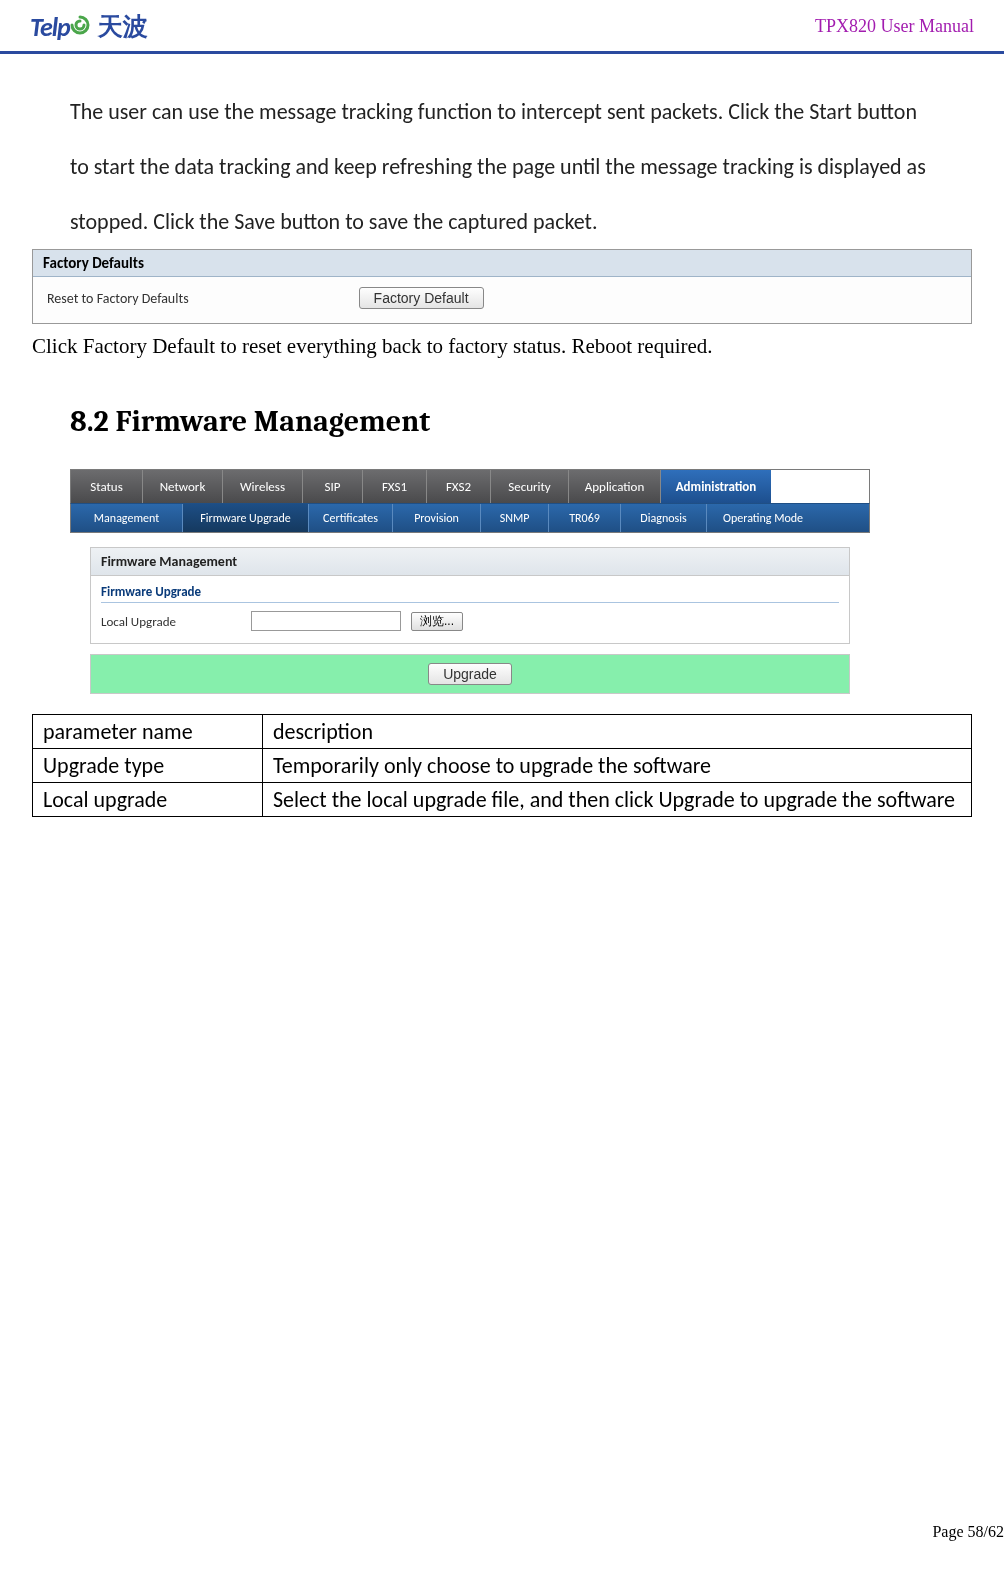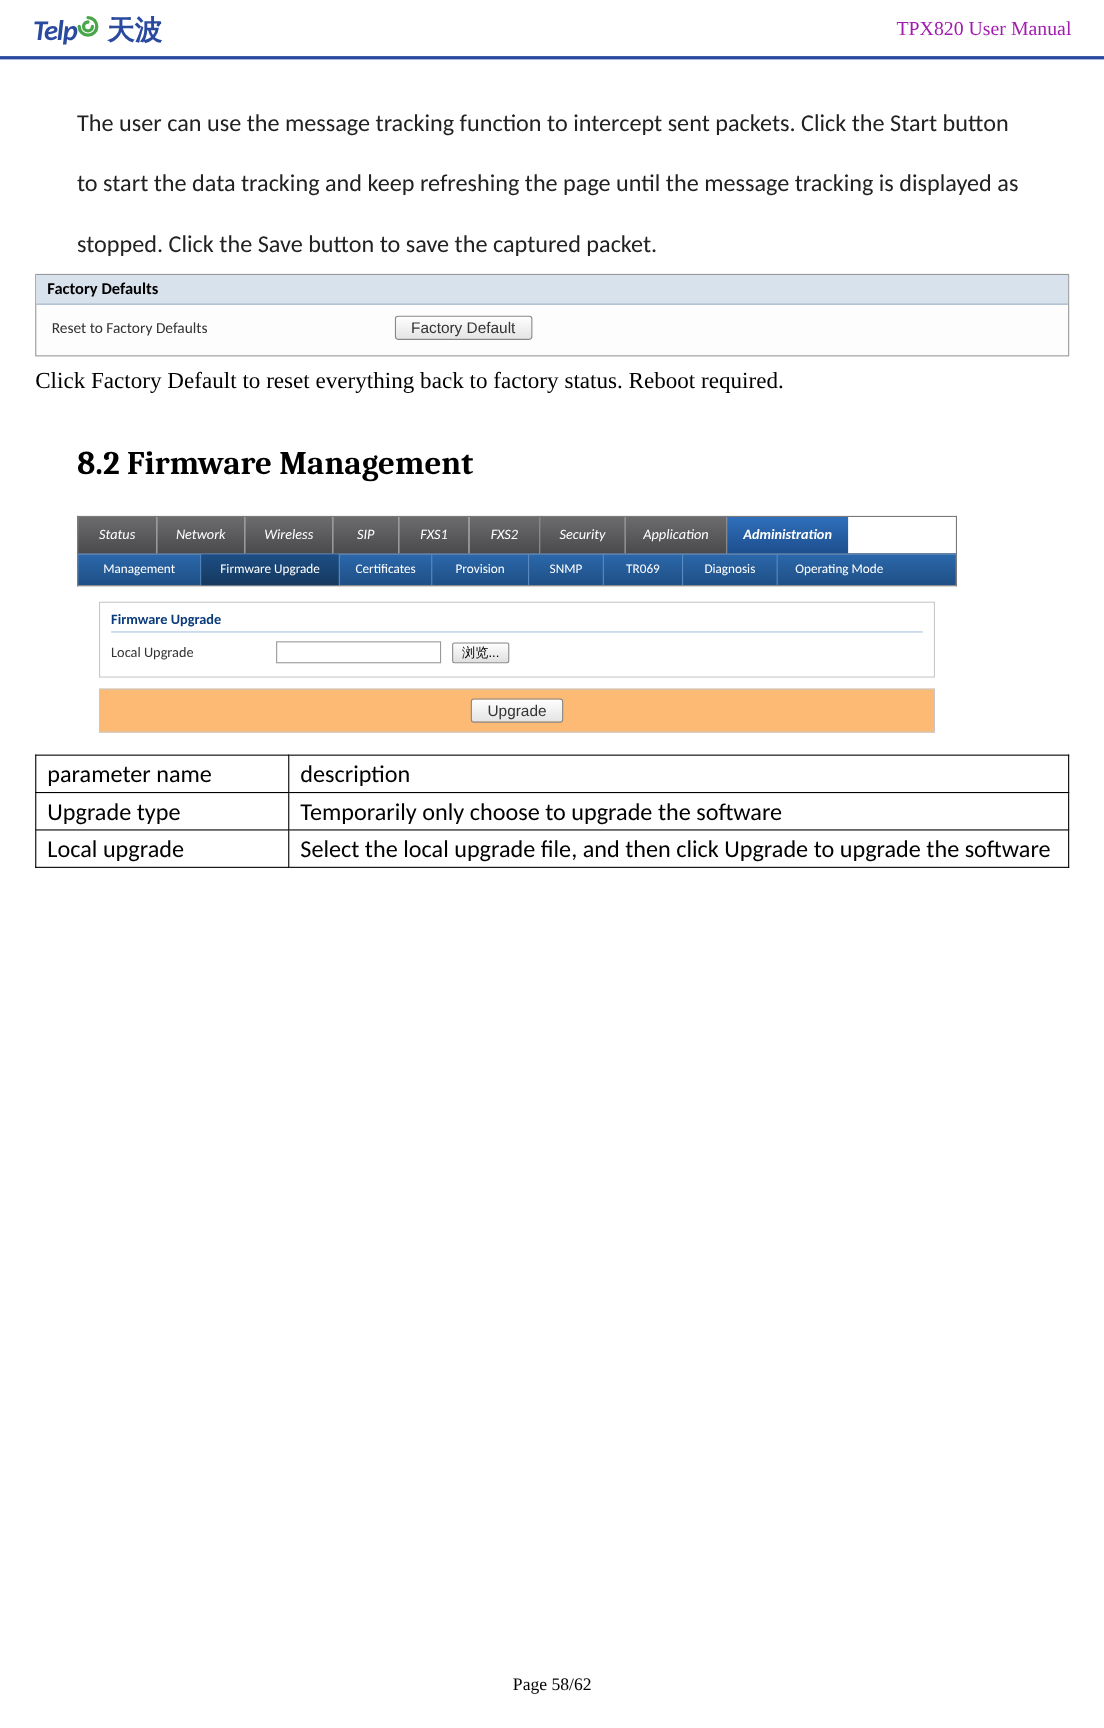--- a/index.html
+++ b/index.html
@@ -116,21 +116,20 @@
     
     .fw-screenshot {
       margin-left: 0px;
       border: 0;
       width: 800px;
     }
     .fw-tabs {
       display: flex;
       border: 1px solid #7a7a7a;
       border-bottom: 0;
-      font-style: italic;
     }
     .fw-tab {
       flex: none;
       text-align: center;
       padding: 9px 0;
       font-size: 13px;
       color: #fff;
       background: linear-gradient(#6c6c6e, #4a4a4c);
       border-right: 1px solid #888;
     }
@@ -197,42 +196,42 @@
       border: 1px solid #888;
       border-radius: 2px;
       padding: 0px 8px;
       font-size: 12px;
     }
     .fw-upgrade-row {
       text-align: center;
       margin: 10px 20px 10px 20px;
       border: 1px solid #c8c8c8;
       padding: 8px;
-      background: #fdba74;
+      background: #86efac;
     }
     
     .param-table {
       border-collapse: collapse;
       width: 100%;
       margin-top: 20px;
       margin-left: -38px;
       width: calc(100% + 76px);
     }
     .param-table td {
       border: 1px solid #000;
       padding: 3px 10px;
       font-size: 22px;
       vertical-align: bottom;
     }
     .param-table .col-name { width: 230px; }
     .footer {
       position: absolute;
       bottom: 30px;
       width: 100%;
-      text-align: center;
+      text-align: right;
       font-family: "Times New Roman", serif;
       font-size: 16px;
     }
   </style>
 </head>
 <body>
 
 <div class="header">
   <div class="logo">
     <span class="logo-text-en">Telp</span>
@@ -280,20 +279,21 @@
         <div class="fw-subtab active-sub" style="width: 126px;">Firmware Upgrade</div>
         <div class="fw-subtab" style="width: 84px;">Certificates</div>
         <div class="fw-subtab" style="width: 88px;">Provision</div>
         <div class="fw-subtab" style="width: 68px;">SNMP</div>
         <div class="fw-subtab" style="width: 72px;">TR069</div>
         <div class="fw-subtab" style="width: 86px;">Diagnosis</div>
         <div class="fw-subtab" style="width: 112px;">Operating Mode</div>
       </div>
 
     <div class="fw-panel">
+      <div class="fw-panel-title">Firmware Management</div>
       <div class="fw-panel-body">
         <div class="fw-subheader">Firmware Upgrade</div>
         <div class="fw-row">
           <span class="fw-row-label">Local Upgrade</span>
           <span class="fw-file-input"></span>
           <button class="fw-browse-btn">浏览...</button>
         </div>
       </div>
     </div>
 

